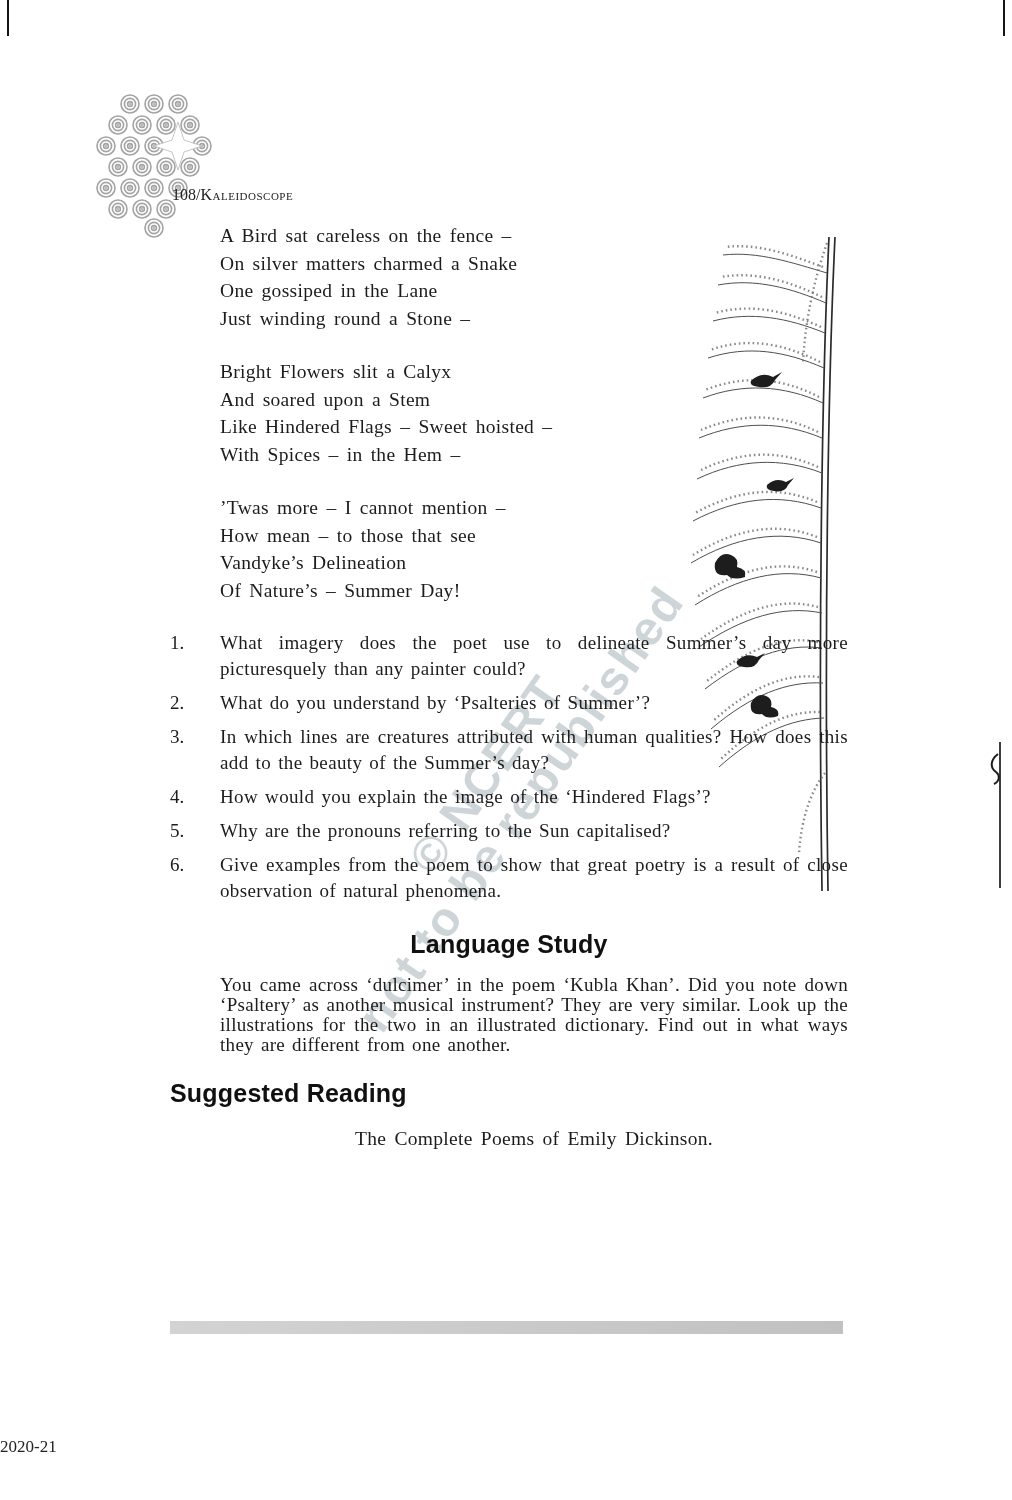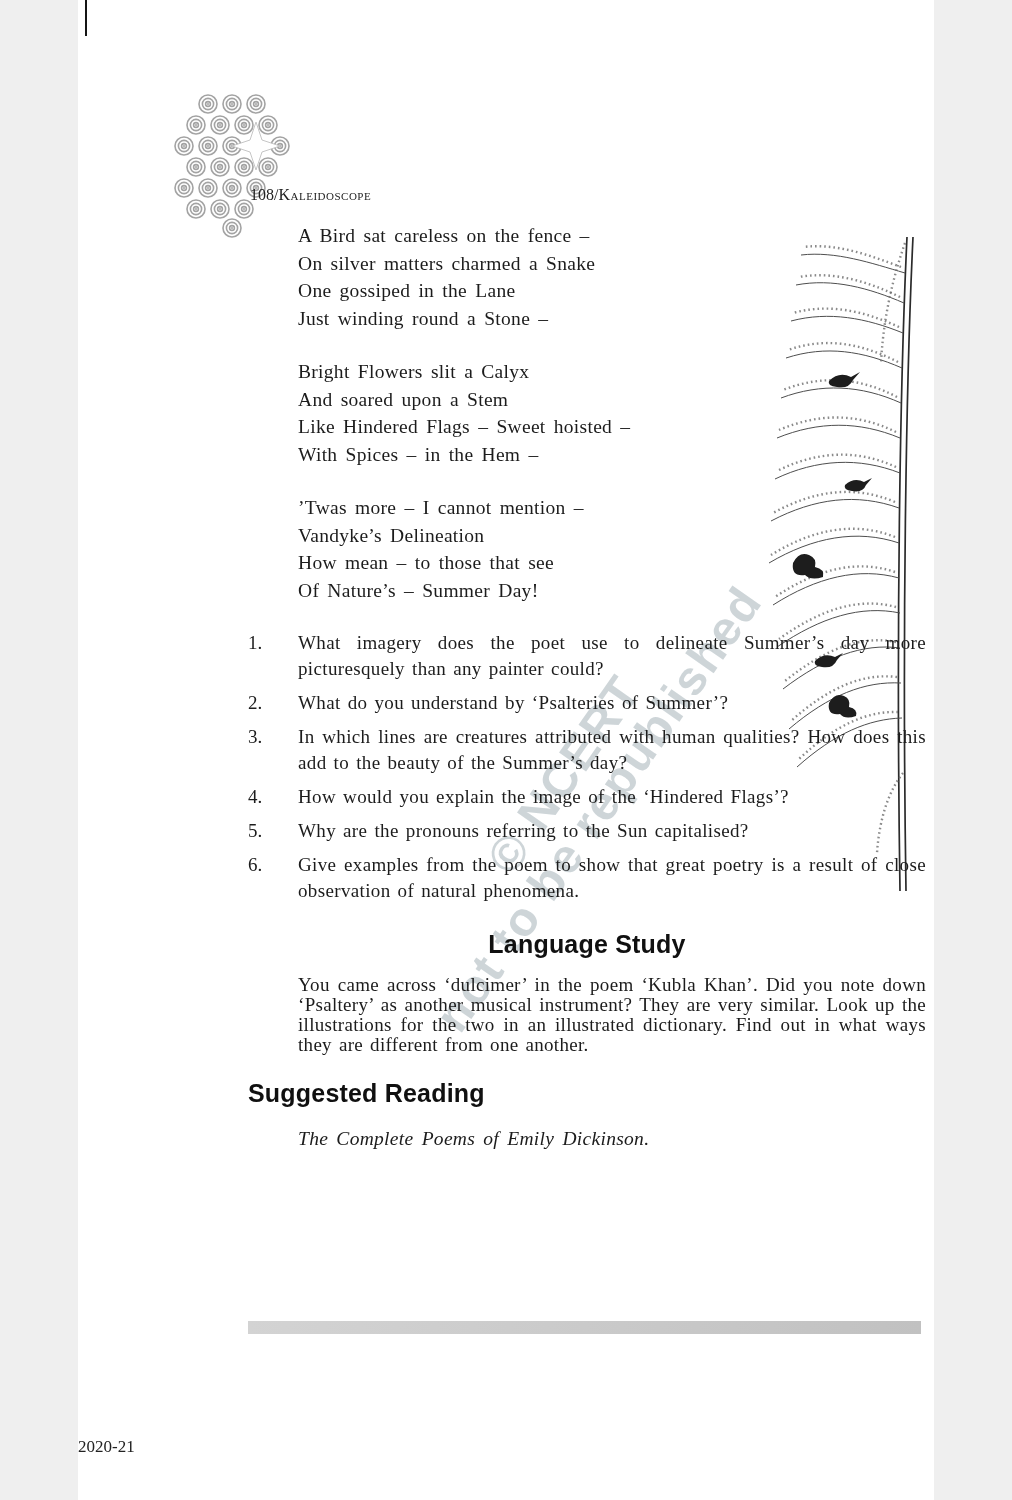--- a/index.html
+++ b/index.html
@@ -1,17 +1,17 @@
 <!DOCTYPE html>
 <html><head>
 <meta charset="utf-8">
 <style>
   html,body { margin:0; padding:0; background:#efefef; }
   .page {
-    position:relative; width:856px; height:1500px; margin:0 auto;
+    position:relative; width:1012px; height:1500px; margin:0 auto;
     background:#ffffff; overflow:hidden;
     font-family:"Liberation Serif", serif; color:#1c1c1c;
   }
   .crop { position:absolute; top:0; width:2px; height:36px; background:#151515; }
   .crop-left { left:7px; }
   .crop-right { left:1003px; }
 
   .ornament { position:absolute; left:74px; top:88px; }
 
   .page-header {
@@ -33,21 +33,21 @@
   .heading-lang { margin-top:26px;text-align:center; }
 
   .q-row { display:flex; margin-bottom:8px; font-size:19px; line-height:26px; }
   .q-num { flex:0 0 50px; }
   .q-text { flex:1; text-align:justify; letter-spacing:.35px; word-spacing:2px; }
 
   .para {
     margin-left:50px; font-size:19px; line-height:20px;
     text-align:justify; letter-spacing:.3px; word-spacing:2px;
   }
-  .reading { margin-left:50px; margin-top:20px; font-size:19.5px; font-style:italic; letter-spacing:.3px; word-spacing:3px; }
+  .reading { margin-left:50px; margin-top:20px; font-size:19.5px; letter-spacing:.3px; word-spacing:3px;text-align:center; }
 
   .wm {
     position:absolute; z-index:1; transform-origin:0 0; transform:rotate(-55deg);
     white-space:nowrap; pointer-events:none;
     font-family:"Liberation Sans", sans-serif; font-weight:bold;
     font-size:48px; color:#a7b4ba; opacity:.55; letter-spacing:2px;
   }
   .wm1 { left:398px; top:852px; }
   .wm2 { left:346px; top:1010px; }
 
@@ -184,22 +184,22 @@
         <div class="poem-line">Just winding round a Stone –</div>
       </div>
       <div class="stanza">
         <div class="poem-line">Bright Flowers slit a Calyx</div>
         <div class="poem-line">And soared upon a Stem</div>
         <div class="poem-line">Like Hindered Flags – Sweet hoisted –</div>
         <div class="poem-line">With Spices – in the Hem –</div>
       </div>
       <div class="stanza">
         <div class="poem-line">’Twas more – I cannot mention –</div>
+        <div class="poem-line">How mean – to those that see</div>
         <div class="poem-line">Vandyke’s Delineation</div>
-        <div class="poem-line">How mean – to those that see</div>
         <div class="poem-line">Of Nature’s – Summer Day!</div>
       </div>
     </div>
 
 
     <div>
       <div class="q-row">
         <span class="q-num">1.</span>
         <span class="q-text">What imagery does the poet use to delineate Summer’s day more picturesquely than any painter could?</span>
       </div>

